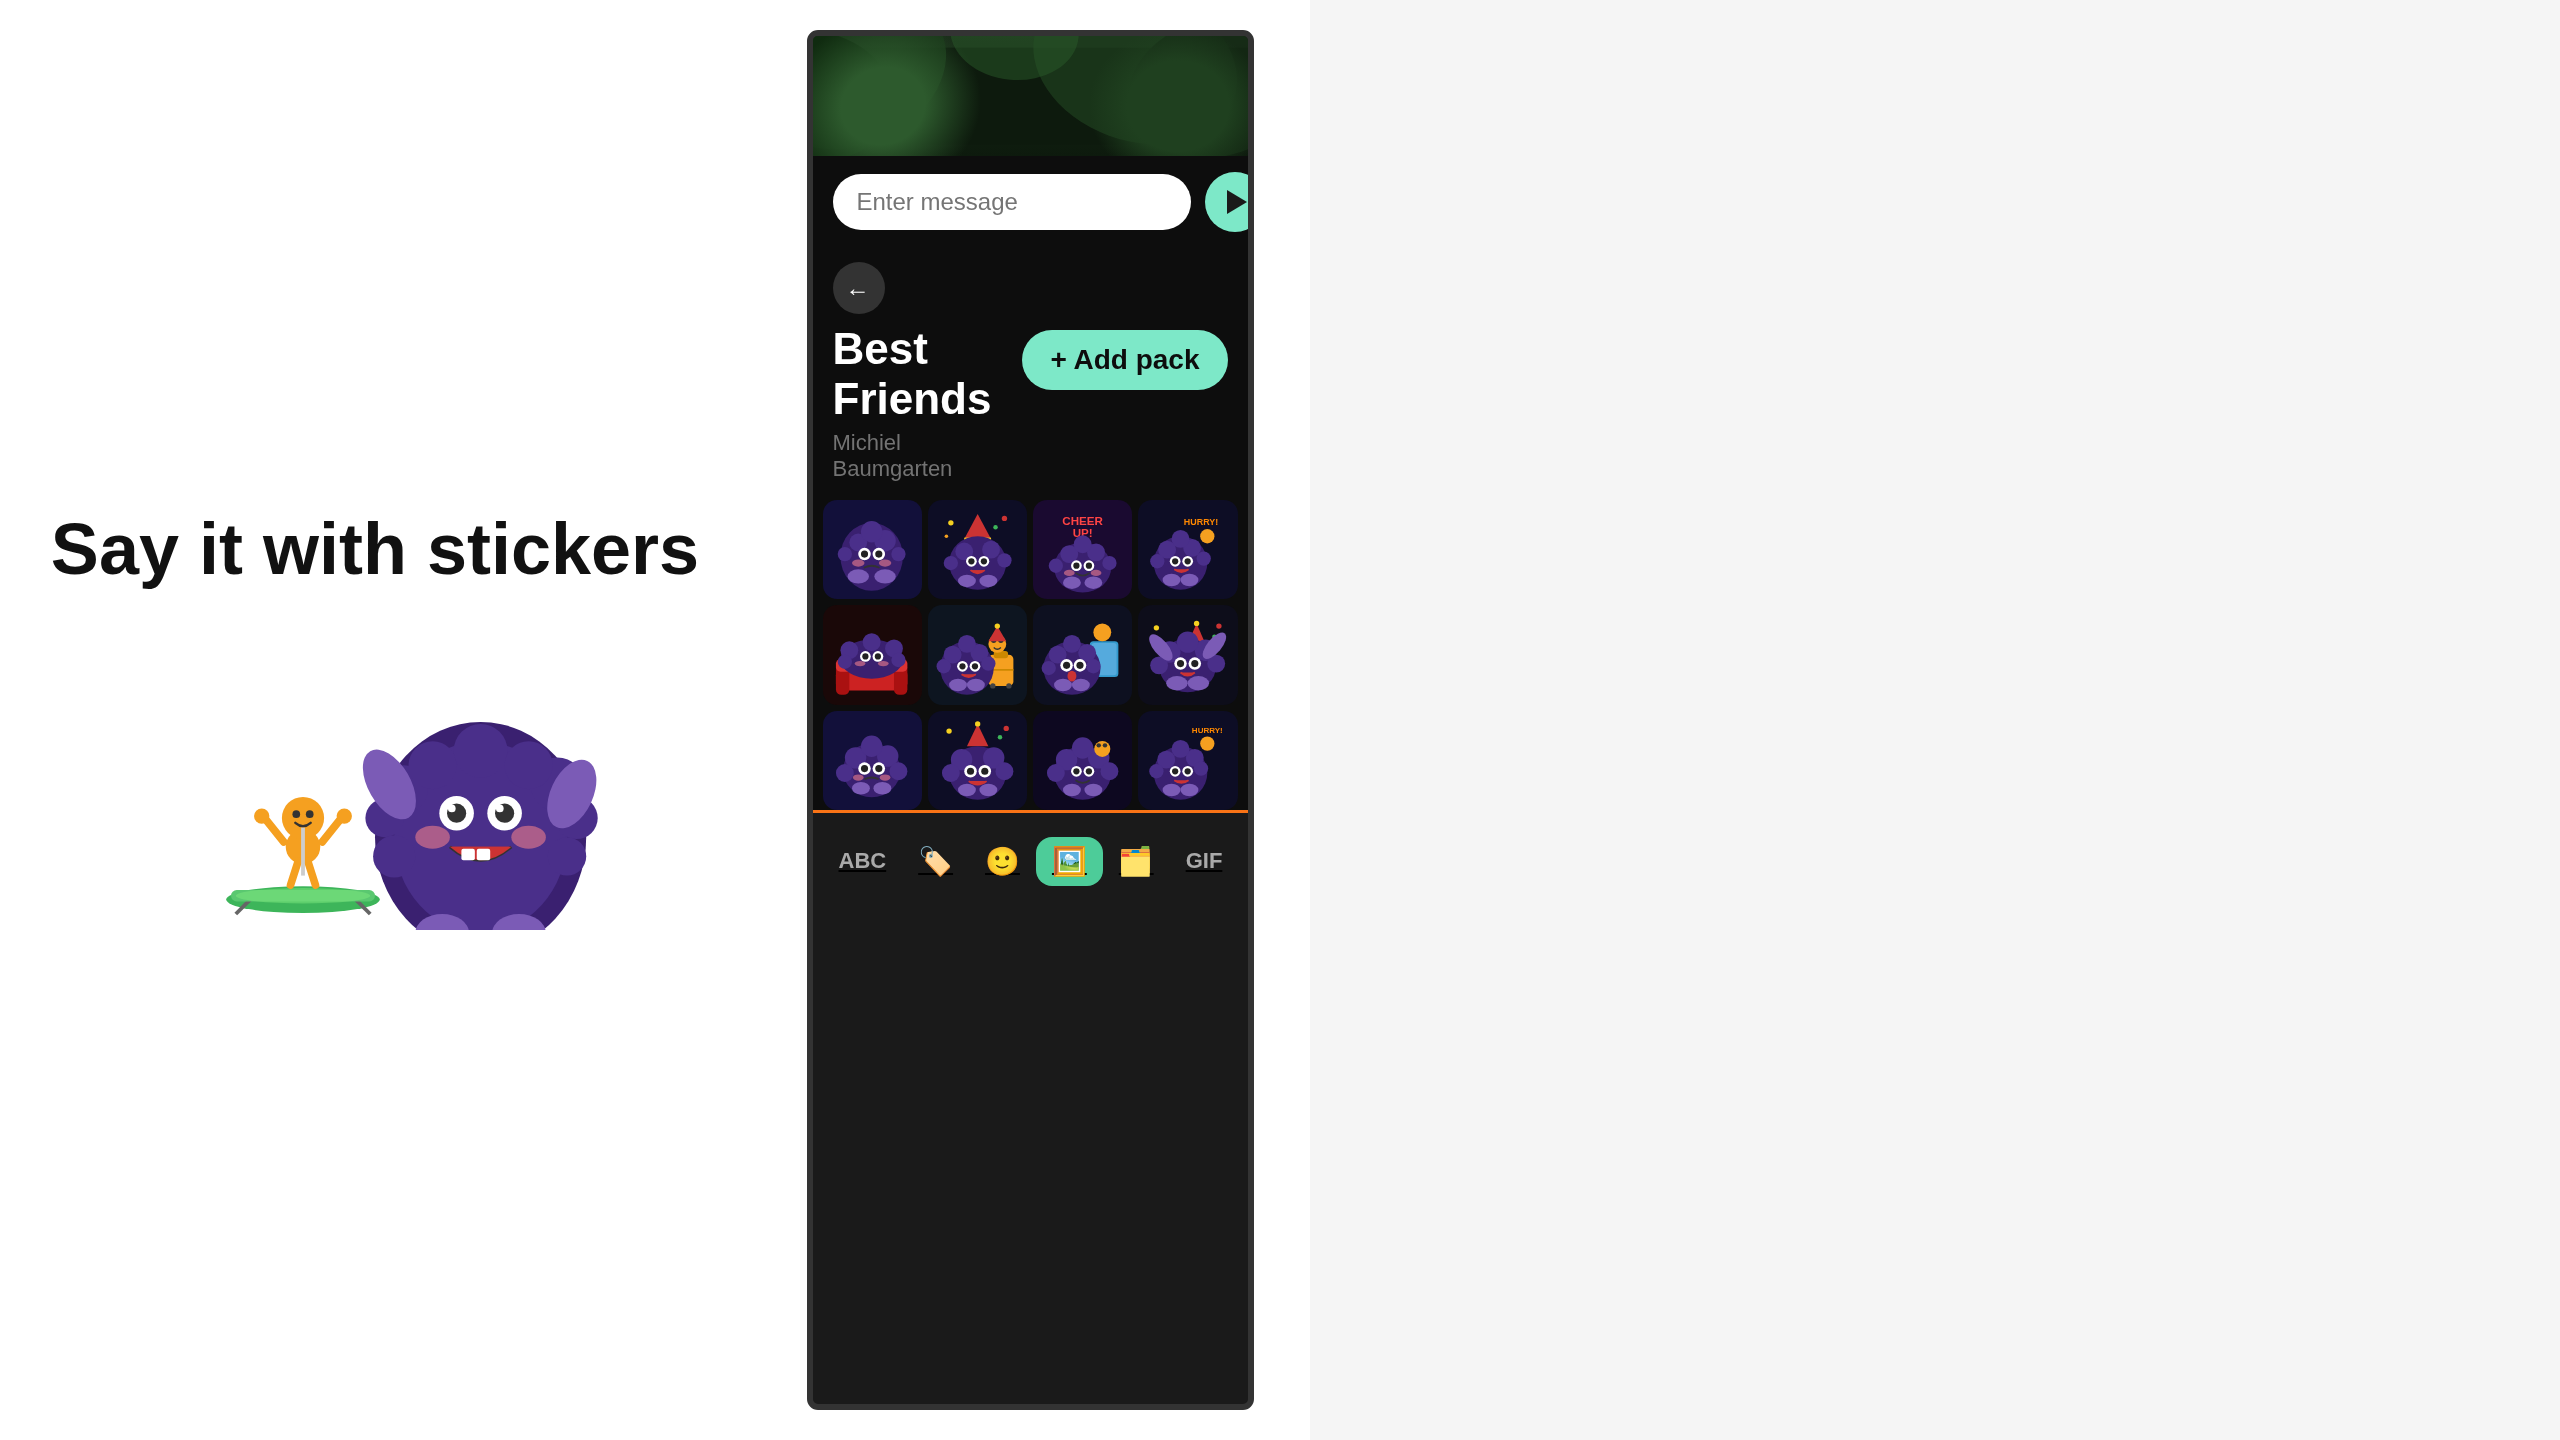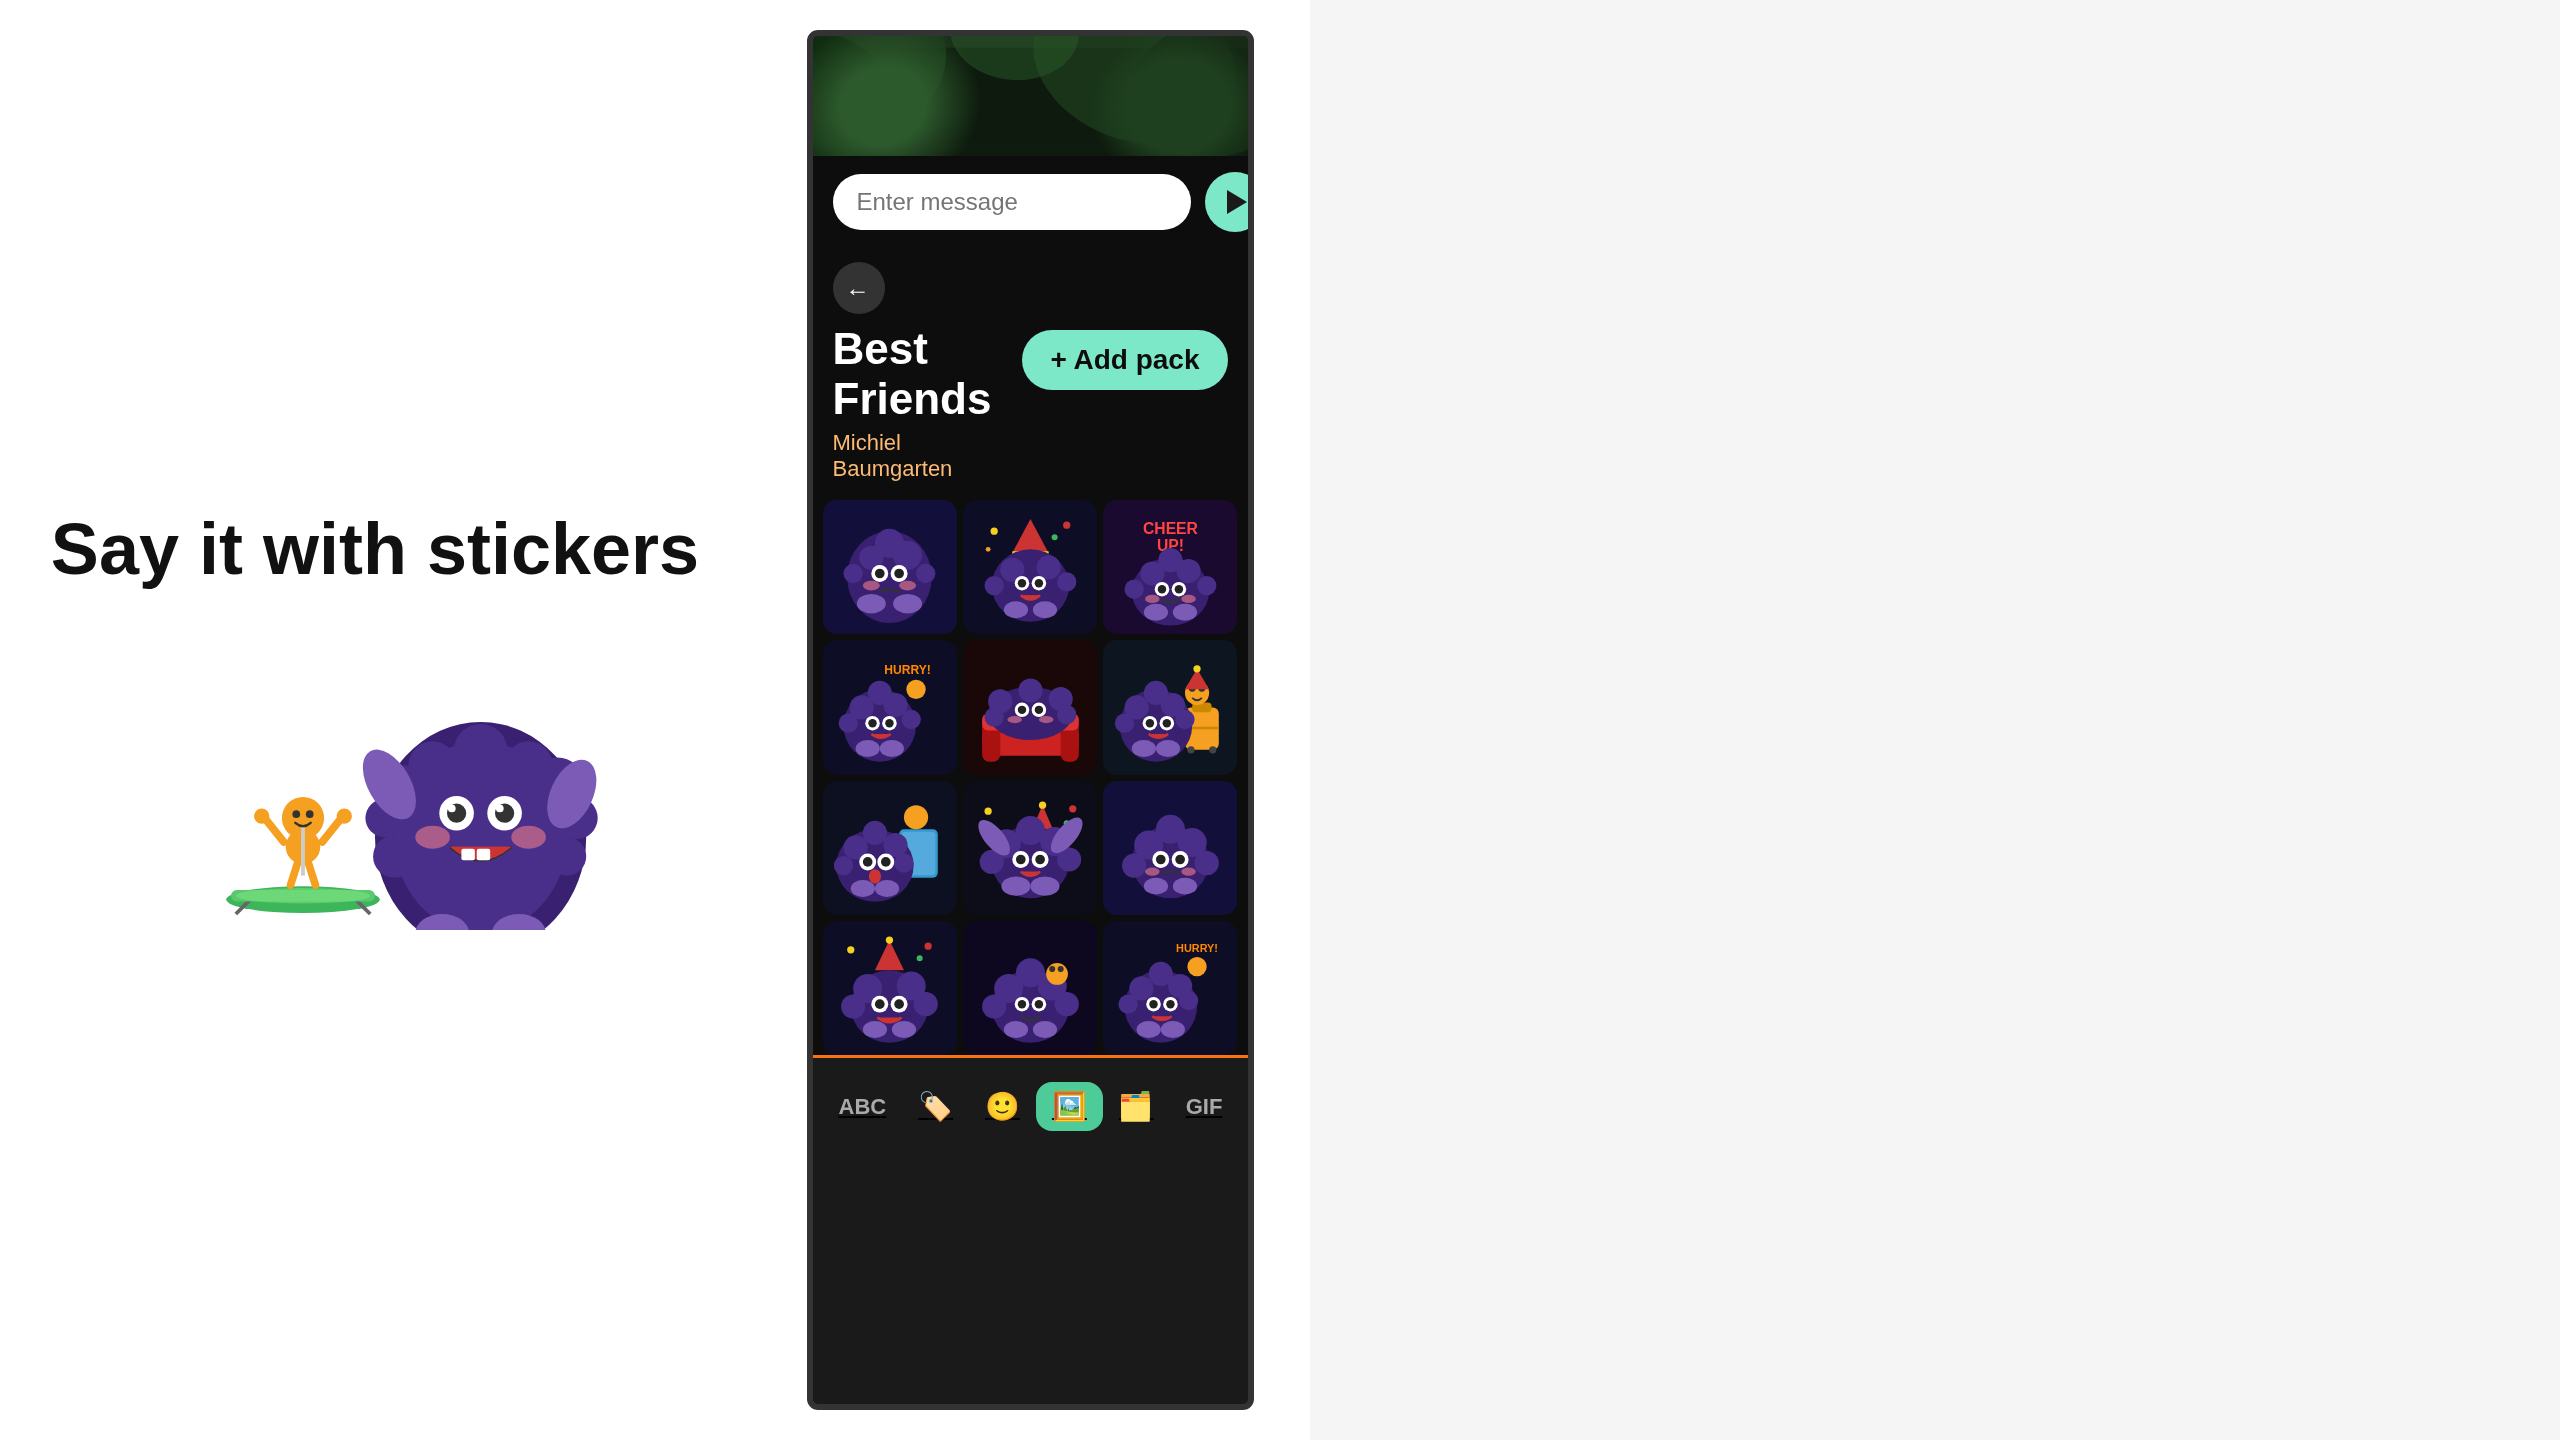--- a/index.html
+++ b/index.html
@@ -184,21 +184,21 @@
     }
 
     .pack-title {
       font-size: 44px;
       font-weight: 800;
       color: #ffffff;
     }
 
     .pack-author {
       font-size: 22px;
-      color: #fdba74;
+      color: #737373;
     }
 
     .add-pack-button {
       background: #7de8c8;
       border-radius: 40px;
       padding: 14px 28px;
       display: flex;
       align-items: center;
       gap: 10px;
       cursor: pointer;
@@ -208,21 +208,21 @@
 
     .add-pack-label {
       font-size: 28px;
       font-weight: 700;
       color: #0d0d0d;
     }
 
     
     .sticker-grid {
       display: grid;
-      grid-template-columns: repeat(3, 1fr);
+      grid-template-columns: repeat(4, 1fr);
       gap: 6px;
       padding: 0 10px;
     }
 
     .sticker-cell {
       background: #1e1e1e;
       border-radius: 14px;
       aspect-ratio: 1;
       display: flex;
       align-items: center;

